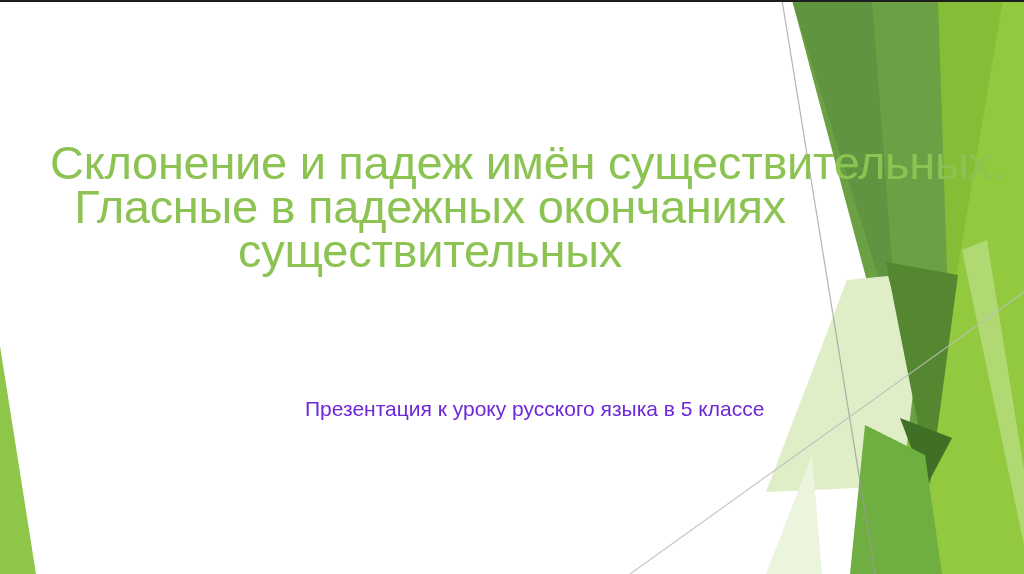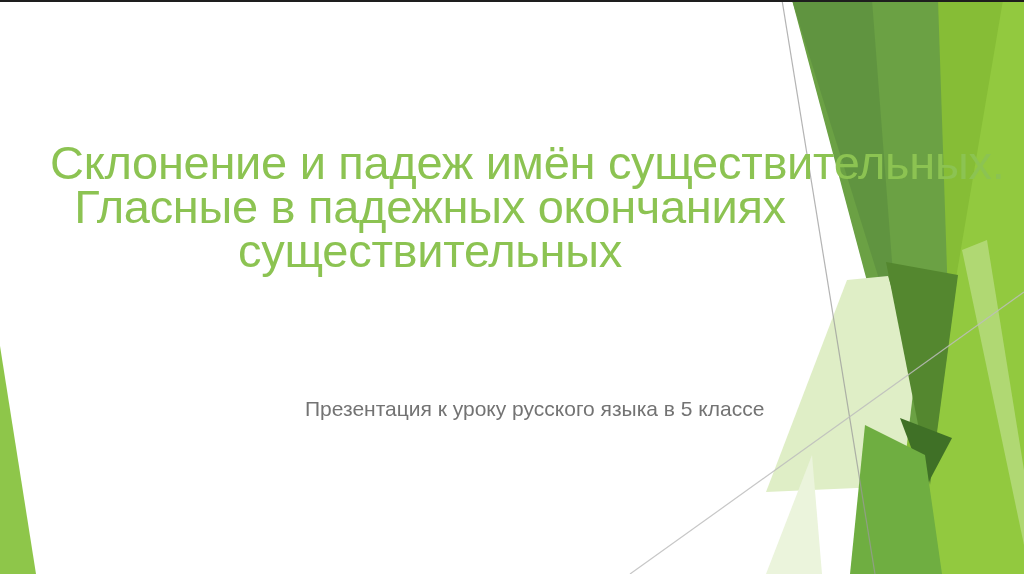--- a/index.html
+++ b/index.html
@@ -19,21 +19,21 @@
     font-size:47px;
     line-height:44px;
     letter-spacing:-0.3px;
     font-weight:400;
   }
   .title .tline{white-space:nowrap;}
   .subtitle{
     position:absolute;
     left:305px;top:390px;width:560px;
     text-align:left;
-    color:#737373;
+    color:#6d28d9;
     font-size:21px;
     line-height:37px;
     font-weight:400;
   }
   .subtitle .sline{white-space:nowrap;}
   .top-edge{
     position:absolute;left:0;top:0;width:1024px;height:2px;
     background:#1E1E1E;
   }
 </style>

